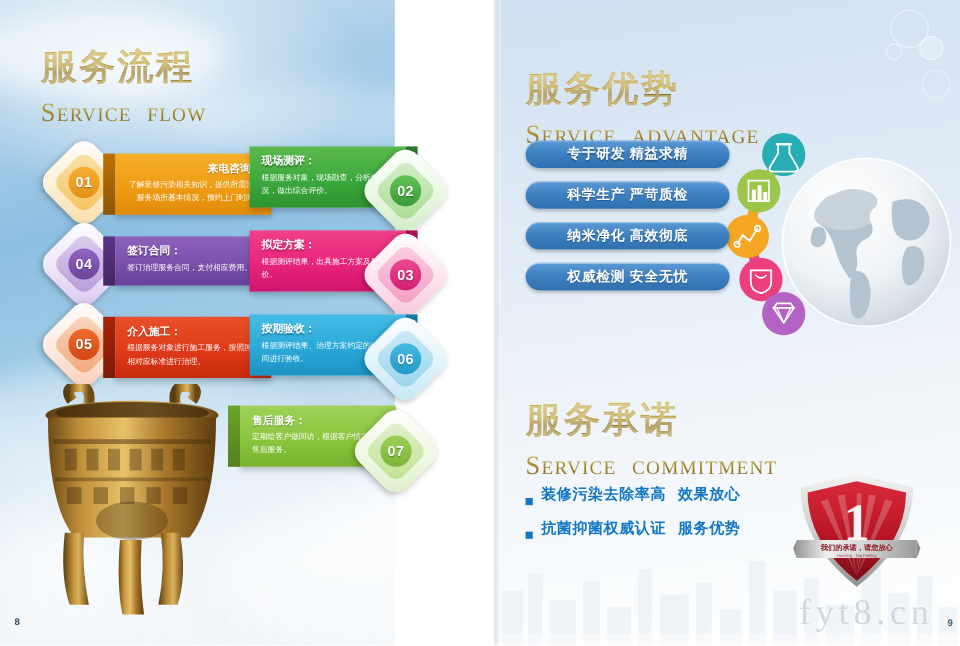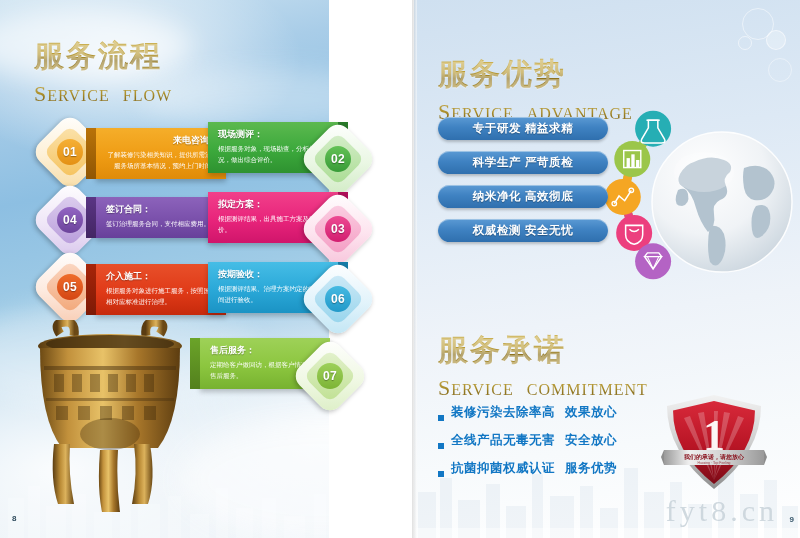--- a/index.html
+++ b/index.html
@@ -438,26 +438,20 @@
       <div class="cn">服务承诺</div>
       <div class="en"><span>S</span><span class="sm">ERVICE</span>&nbsp;&nbsp;<span class="sm">COMMITMENT</span></div>
     </div>
 
     <div class="commit" style="left:24px;top:404px;">
       <div class="row">
         <span class="bullet"></span>
         <span>装修污染去除率高</span>
         <span class="gap"></span>
         <span>效果放心</span>
-      </div>
-      <div class="row">
-        <span class="bullet"></span>
-        <span>全线产品无毒无害</span>
-        <span class="gap"></span>
-        <span>安全放心</span>
       </div>
       <div class="row">
         <span class="bullet"></span>
         <span>抗菌抑菌权威认证</span>
         <span class="gap"></span>
         <span>服务优势</span>
       </div>
     </div>
 
     <svg class="shield" style="left:246px;top:392px;" viewBox="0 0 108 100">

